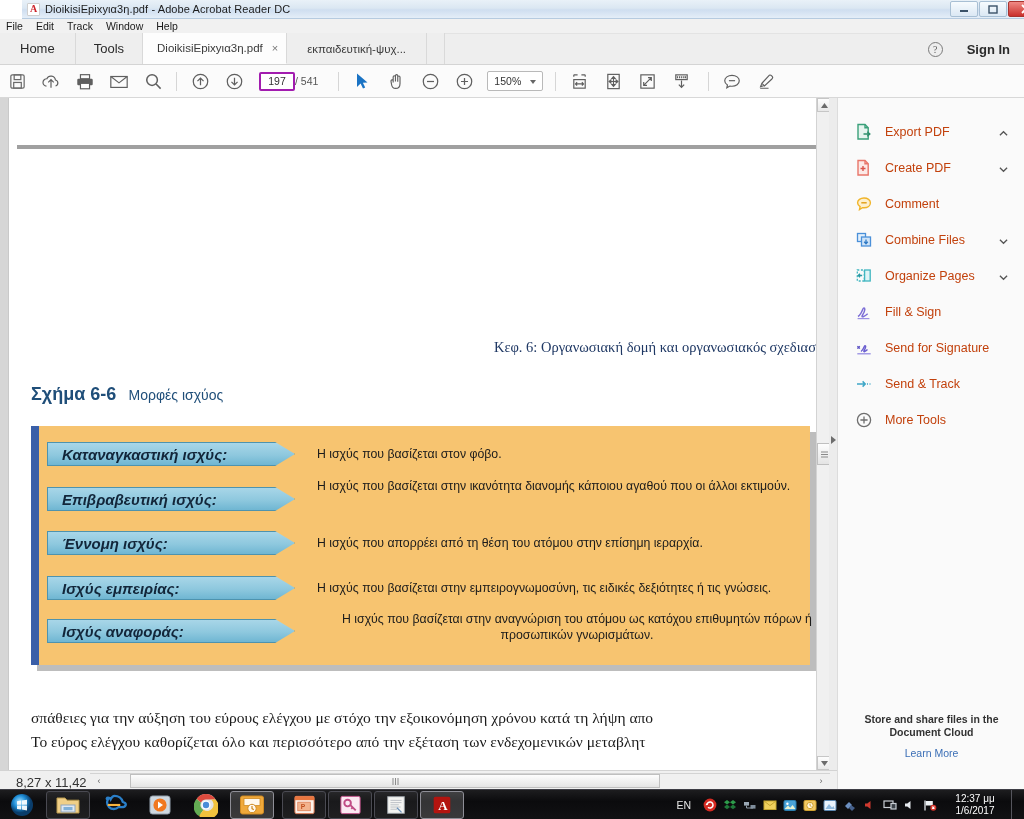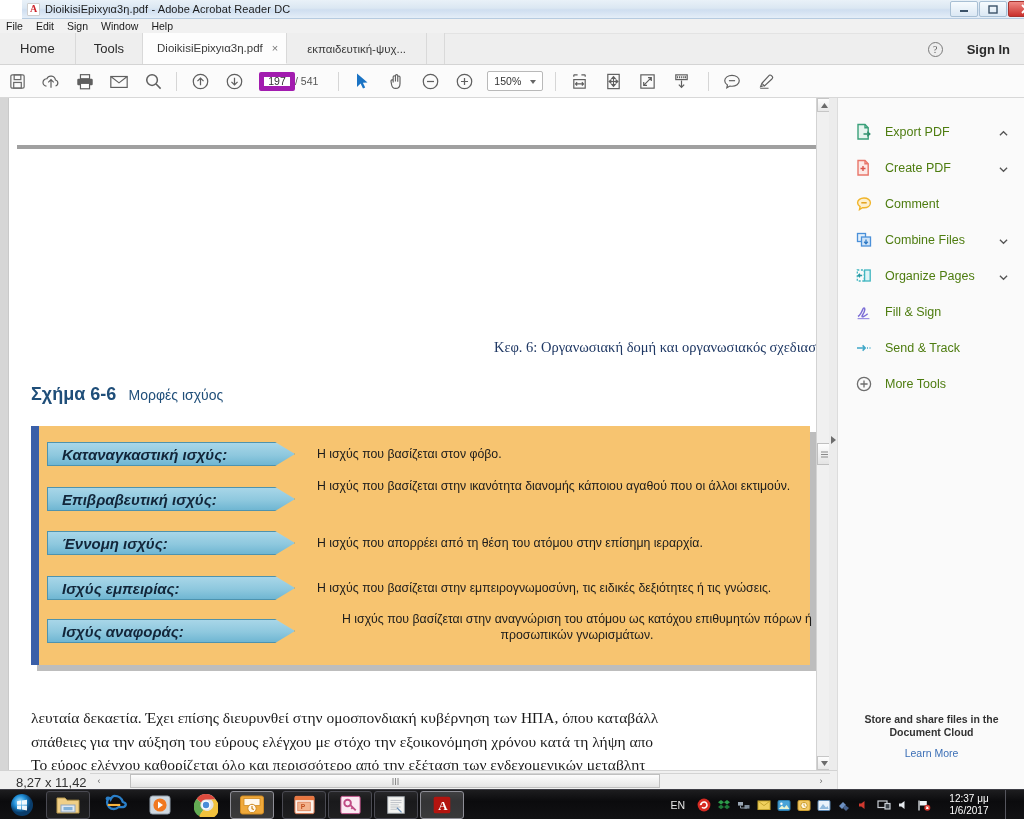--- a/index.html
+++ b/index.html
@@ -80,21 +80,21 @@
   
   #toolbar{
     position:absolute; left:0; top:65px; width:1024px; height:33px;
     background:#fbfbfb; border-bottom:1px solid #d8d8d8;
     display:flex; align-items:center;
   }
   .tbtn{ width:34px;height:33px;display:flex;align-items:center;justify-content:center;}
   .tbtn svg{ display:block; }
   .tsep{ width:1px;height:19px;background:#d6d6d6;margin:0 6px;}
   #pagebox{
-    width:36px;height:19px;border:5px solid #a21caf;background:#fff;border-radius:2px;
+    width:36px;height:19px;border:2px solid #a21caf;background:#fff;border-radius:2px;
     font-size:10.5px;color:#333;display:flex;align-items:center;justify-content:center;
   }
   #pagetotal{ font-size:10.5px;color:#555;}
   #zoombox{
     width:56px;height:20px;border:1px solid #b9b9b9;background:#fff;border-radius:2px;
     font-size:10.5px;color:#333;display:flex;align-items:center;
     padding-left:6px;position:relative;margin-left:6px;
   }
   #zoombox .car{ position:absolute;right:6px;top:8px;border-left:3.5px solid transparent;
     border-right:3.5px solid transparent;border-top:4px solid #666;}
@@ -203,21 +203,21 @@
 
   
   #rightpanel{
     position:absolute;left:837px;top:98px;width:187px;height:691px;
     background:#fafafa;border-left:1px solid #dcdcdc;
   }
   .tool{
     height:36px;display:flex;align-items:center;padding-left:16px;position:relative;
   }
   .tool .ic{ width:20px;height:20px;margin-right:11px;display:flex;align-items:center;justify-content:center;}
-  .tool .lb{ font-size:12.5px;color:#4d7c0f;}
+  .tool .lb{ font-size:12.5px;color:#c2410c;}
   .tool .chev{ position:absolute;right:16px;top:13px;width:9px;height:9px;}
   #cloudpromo{
     position:absolute;left:0;bottom:30px;width:187px;text-align:center;
   }
   #cloudpromo .t{ font-size:10.5px;font-weight:bold;color:#333;line-height:13px;}
   #cloudpromo .lm{ font-size:10.5px;color:#3b6fb6;margin-top:8px;}
 
   
   #taskbar{
     position:absolute;left:0;top:789px;width:1024px;height:30px;
@@ -228,21 +228,21 @@
   .tkitem{
     width:44px;height:28px;margin-left:2px;display:flex;align-items:center;justify-content:center;
     border:1px solid transparent;border-radius:3px;position:relative;
   }
   .tkitem.box{ border:1px solid #4a4a52; background:rgba(255,255,255,.06);}
   .tkitem.active{ border:1px solid #8e8e96; background:rgba(255,255,255,.17);}
   #startorb{
     width:44px;height:28px;display:flex;align-items:center;justify-content:center;
   }
   #tray{
-    position:absolute;right:6px;top:0;height:30px;display:flex;align-items:center;
+    position:absolute;right:0;top:0;height:30px;display:flex;align-items:center;
     padding-right:4px;gap:5px;
   }
   #tray .lang{ font-size:10.5px;color:#e7e7e7;margin-right:6px;}
   #clock{ color:#fff;font-size:10px;line-height:12px;text-align:center;margin-left:6px;width:54px;}
   .trayic{ width:15px;height:15px;display:flex;align-items:center;justify-content:center;}
   #showdesk{ width:9px;height:30px;border-left:1px solid #55555d;margin-left:4px;}
 </style>
 </head>
 <body>
 
@@ -264,21 +264,21 @@
       <svg width="12" height="10" viewBox="0 0 12 10">
           <path d="M2 1 L10 9 M10 1 L2 9" stroke="#fff" stroke-width="1.8"></path>
         </svg>
     </div>
   </div>
 </div>
 
 <div id="menubar">
   <div class="mi">File</div>
   <div class="mi">Edit</div>
-  <div class="mi">Sign</div>
+  <div class="mi">Track</div>
   <div class="mi">Window</div>
   <div class="mi">Help</div>
 </div>
 
 <div id="tabstrip">
   <div class="apptab home">Home</div>
   <div class="apptab">Tools</div>
   <div class="doctab active">
     <span>DioikisiEpixyια3η.pdf</span>
     <span class="x">×</span>
@@ -463,21 +463,20 @@
 
           <div class="row" style="top:193px;">
             <div class="arrowlbl">Ισχύς αναφοράς:</div>
             <div class="desc" style="top:-7px;text-align:center;">Η ισχύς που βασίζεται στην αναγνώριση του ατόμου ως κατόχου επιθυμητών πόρων ή προσωπικών γνωρισμάτων.</div>
           </div>
 
         </div>
       </div>
 
       <div id="body-text">
-        <div>λευταία δεκαετία. Έχει επίσης διευρυνθεί στην ομοσπονδιακή κυβέρνηση των ΗΠΑ, όπου καταβάλλ</div>
         <div>σπάθειες για την αύξηση του εύρους ελέγχου με στόχο την εξοικονόμηση χρόνου κατά τη λήψη απο</div>
         <div>Το εύρος ελέγχου καθορίζεται όλο και περισσότερο από την εξέταση των ενδεχομενικών μεταβλητ</div>
       </div>
 
     </div>
   </div>
 </div>
 
 <div id="vscroll">
   <div class="sbtn">
@@ -594,20 +593,30 @@
   <div class="tool">
     <span class="ic">
       <svg width="18" height="18" viewBox="0 0 18 18" fill="none" stroke="#7c6ed6" stroke-width="1.5">
         <path d="M3 13.5c2-1.2 3.5-4 4.8-7.3.6-1.5 2-1.6 2 .2 0 2-1.4 4.4-2.6 6.3-.5.8.1 1.4.9 1 1.5-.7 3.2-1.8 4.6-3"></path>
         <path d="M2.6 15.6h11.8" stroke="#9b90e4" stroke-width="1.2"></path>
       </svg>
     </span>
     <span class="lb">Fill &amp; Sign</span>
   </div>
 
+  <div class="tool">
+    <span class="ic">
+      <svg width="18" height="18" viewBox="0 0 18 18" fill="none" stroke="#6b5fd0" stroke-width="1.4">
+        <path d="M6 12.5c1.4-.8 2.4-2.8 3.3-5 .4-1 1.4-1.1 1.4.1 0 1.4-1 3-1.8 4.3-.3.6.1 1 .6.7 1-.5 2.1-1.2 3-2"></path>
+        <path d="M2.3 14.8h13.4" stroke="#8f85e0" stroke-width="1.2"></path>
+        <path d="M2.4 7.2l2.4 2.4M4.8 7.2L2.4 9.6" stroke="#5a4fc4" stroke-width="1.3"></path>
+      </svg>
+    </span>
+    <span class="lb">Send for Signature</span>
+  </div>
 
   <div class="tool">
     <span class="ic">
       <svg width="18" height="18" viewBox="0 0 18 18" fill="none" stroke="#3fa7c7" stroke-width="1.5">
         <path d="M2 9h8 M7.6 6.4L10.2 9l-2.6 2.6"></path>
         <path d="M12 9h1 M14.5 9h1" stroke-width="1.4"></path>
       </svg>
     </span>
     <span class="lb">Send &amp; Track</span>
   </div>

